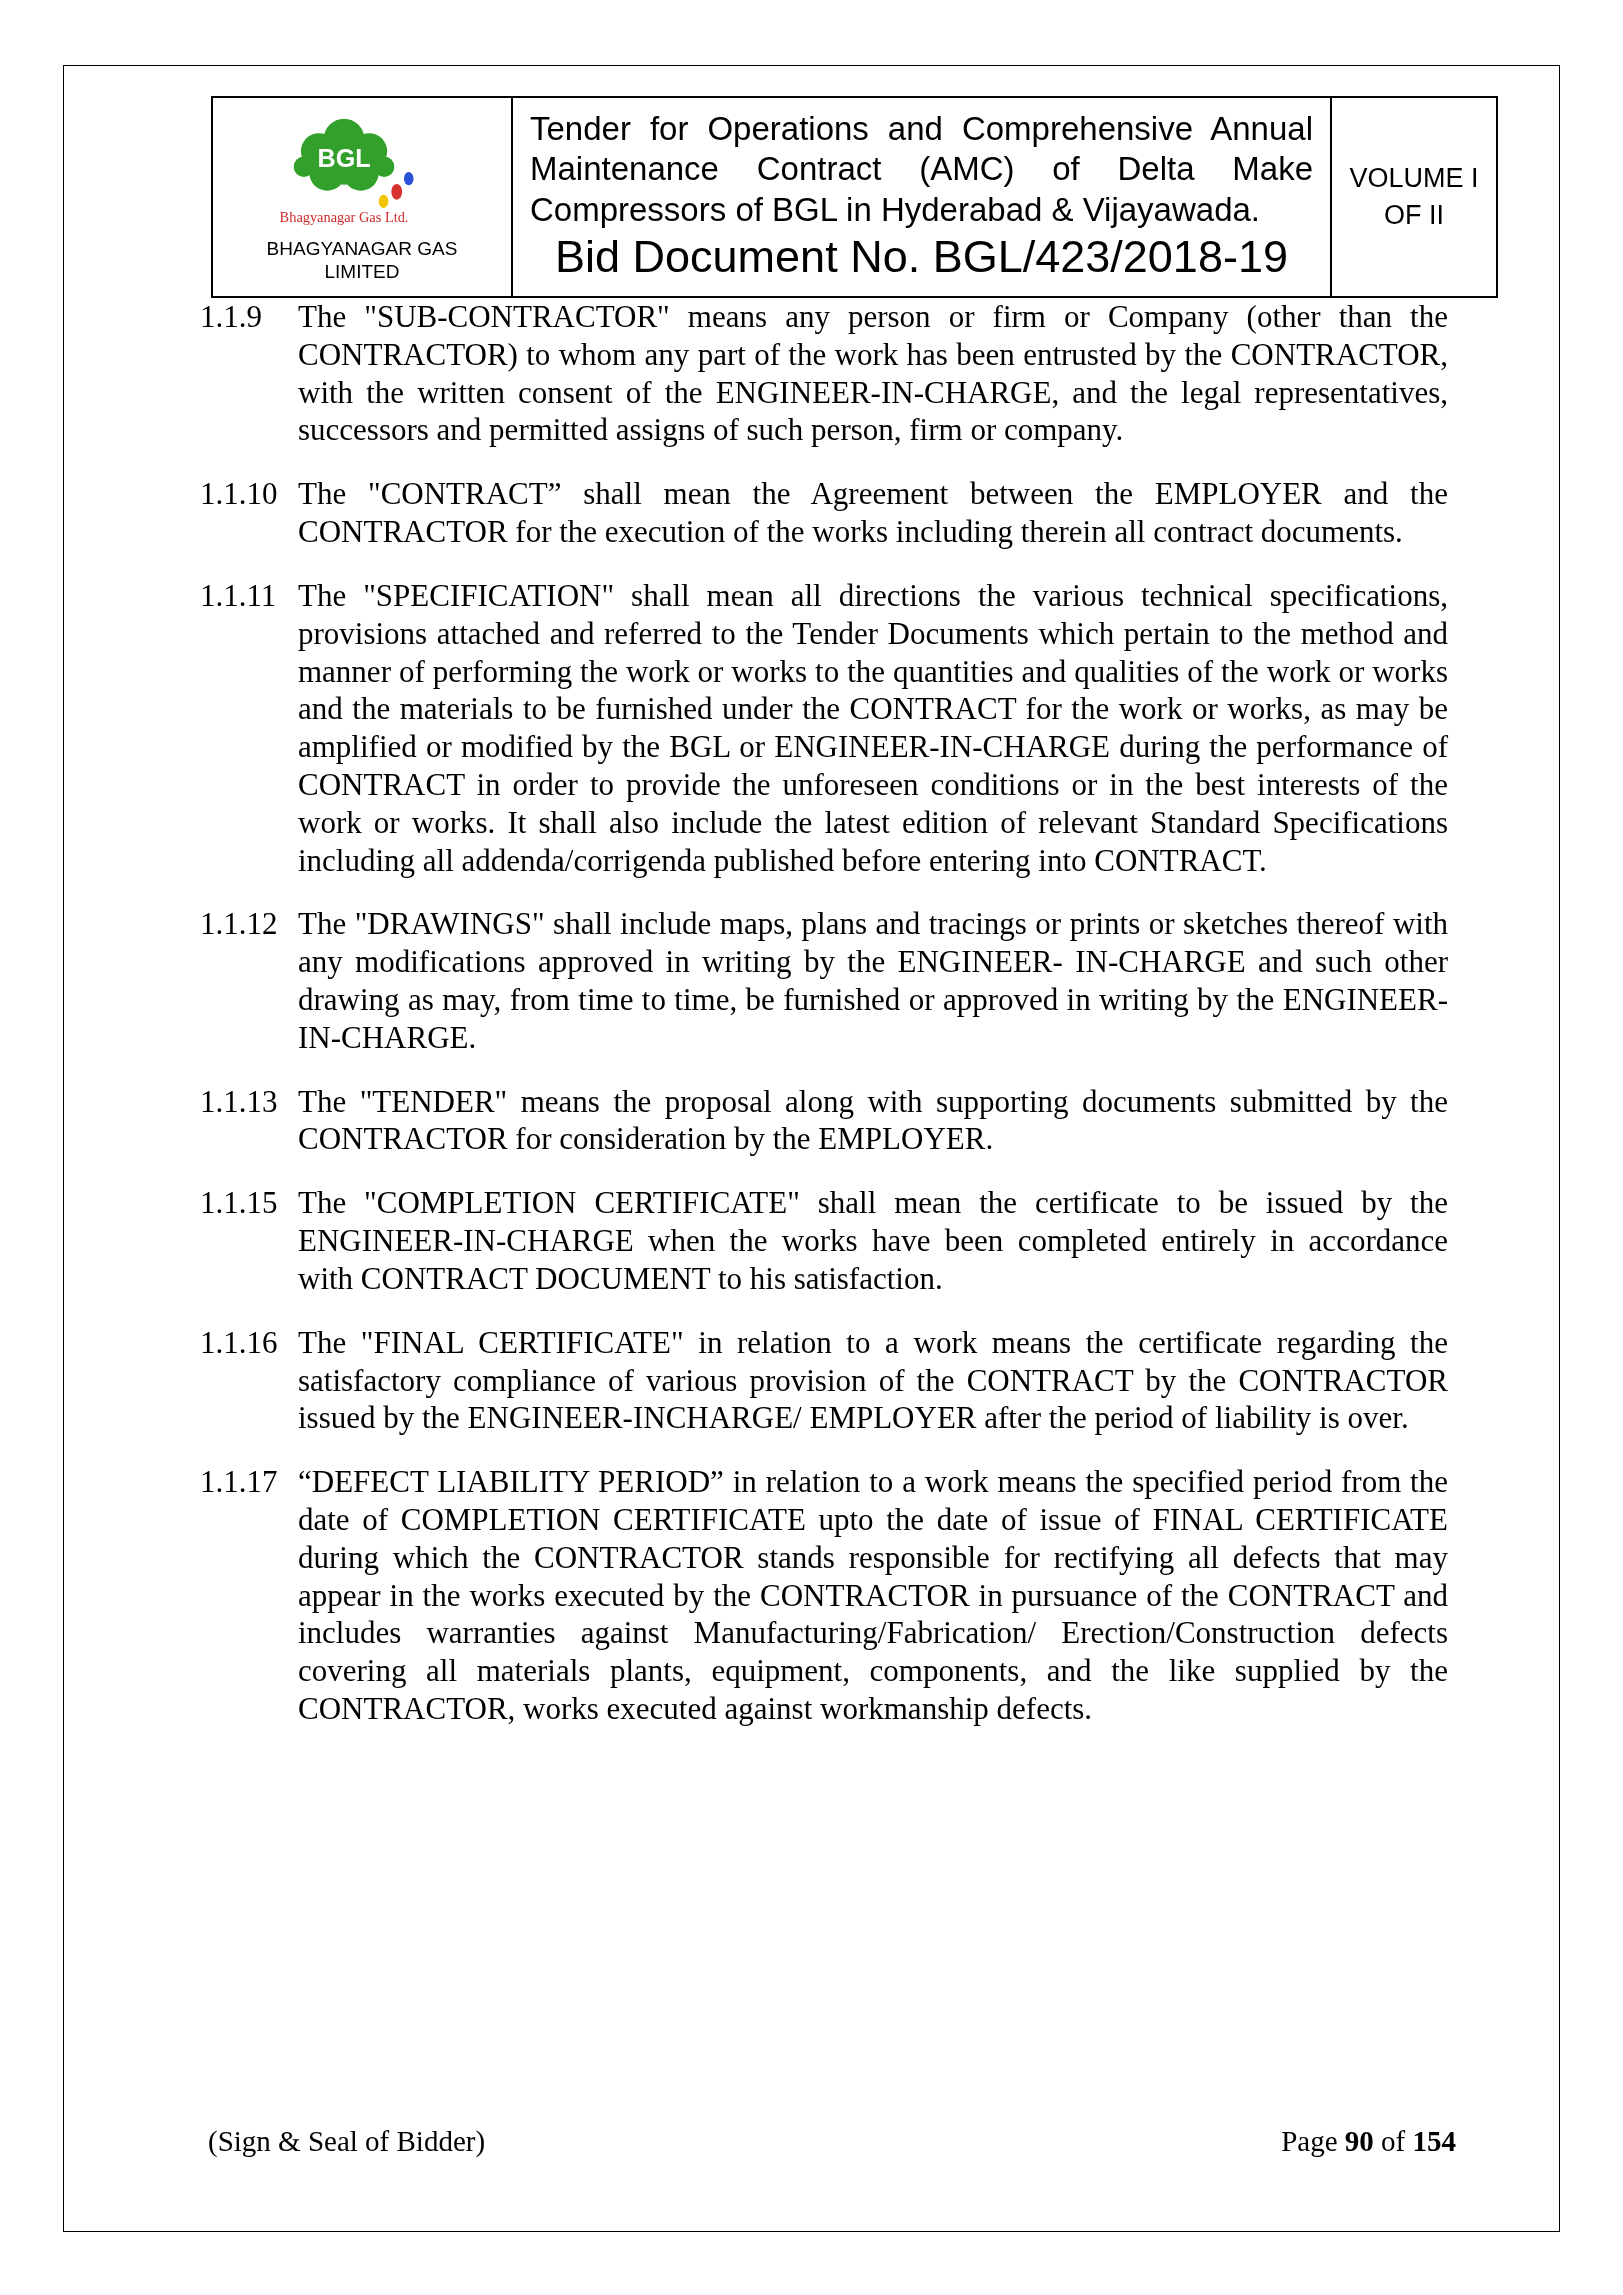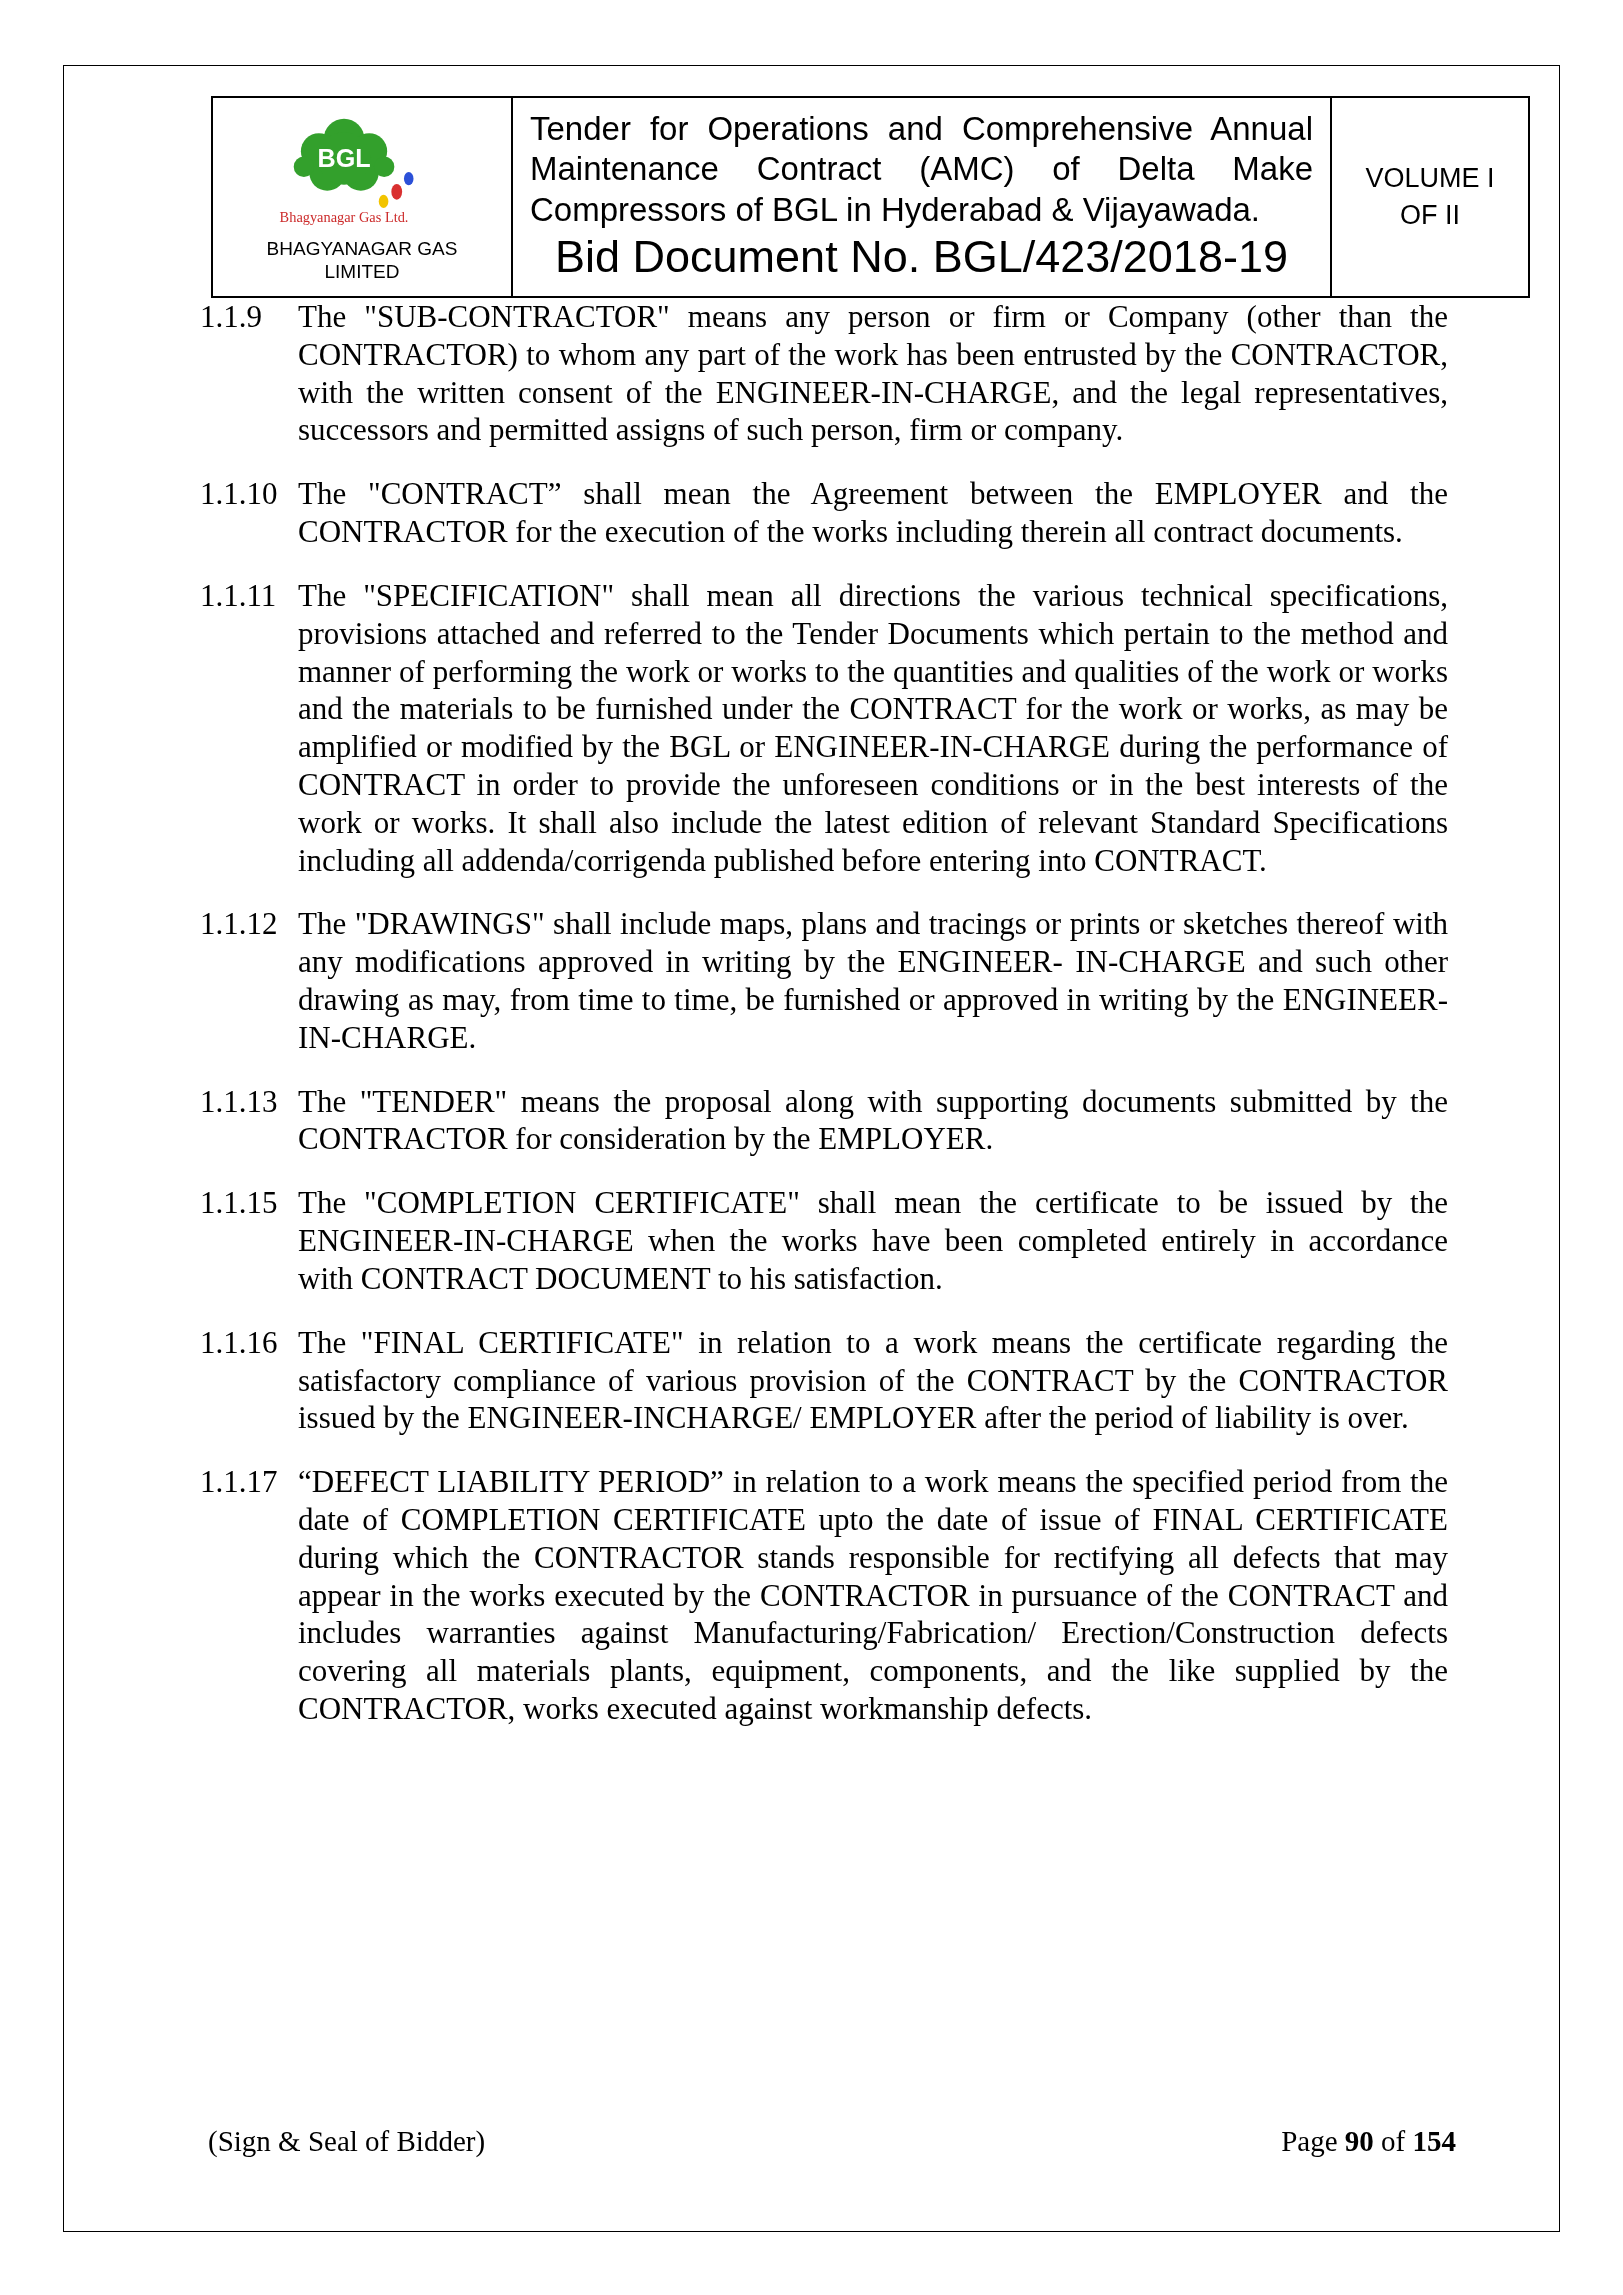--- a/index.html
+++ b/index.html
@@ -45,21 +45,21 @@
     line-height: 1.22;
     text-align: justify;
   }
   .title-bid {
     font-family: "Liberation Sans", sans-serif;
     font-size: 45px;
     line-height: 1.22;
     text-align: center;
   }
   .volume-cell {
-    width: 198px;
+    width: 166px;
     text-align: center;
     font-family: "Liberation Sans", sans-serif;
     font-size: 27px;
     line-height: 1.35;
   }
   .content {
     position: absolute;
     left: 200px; top: 298px;
     width: 1248px;
     font-size: 31px;

